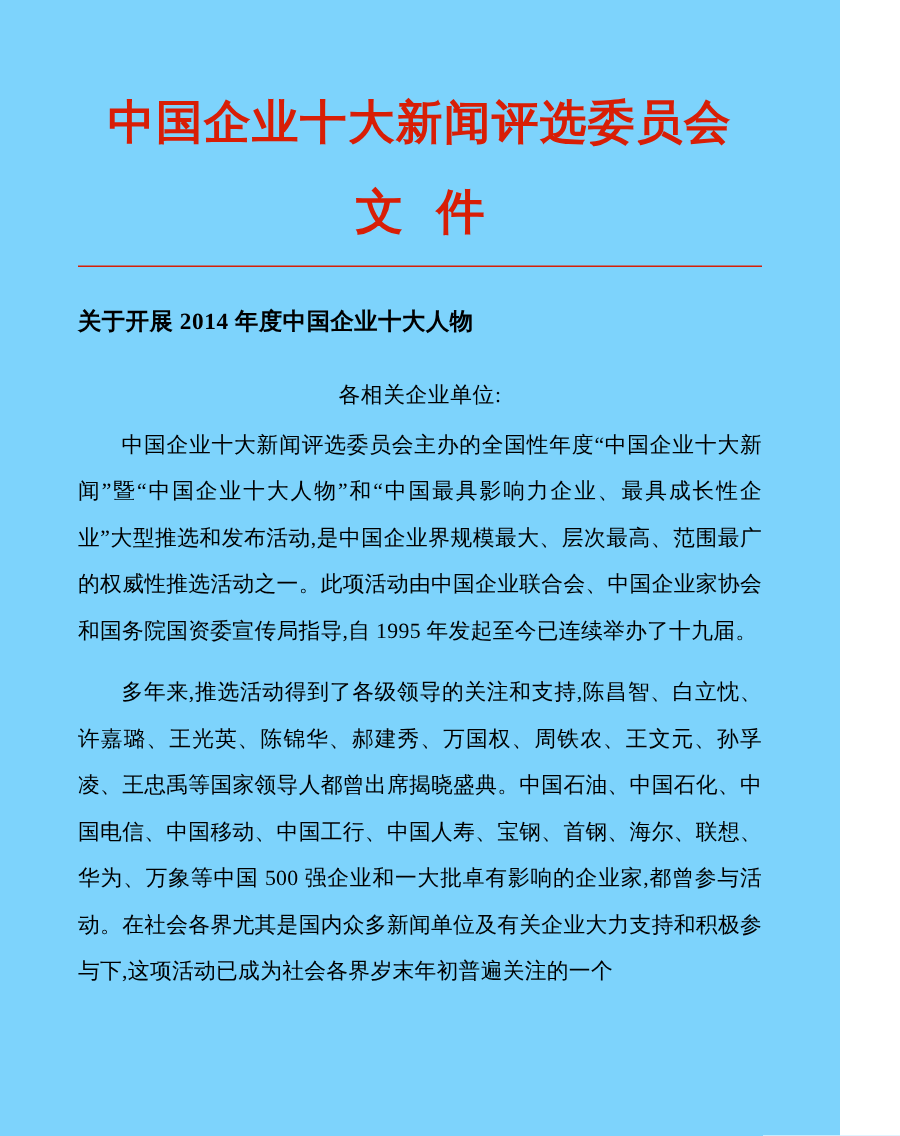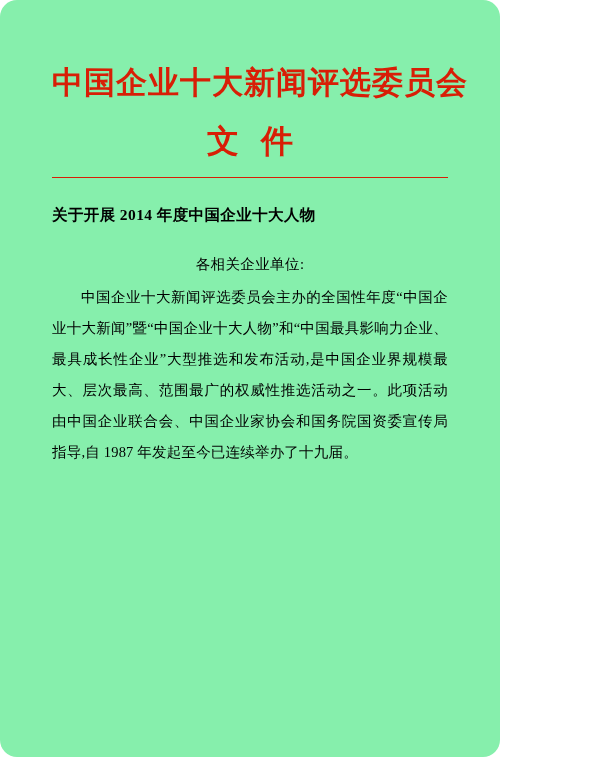--- a/index.html
+++ b/index.html
@@ -9,26 +9,25 @@
   }
   body {
     width: 600px;
     height: 757px;
     font-family: "Liberation Serif", "DejaVu Serif", serif;
     color: #000000;
     overflow: hidden;
   }
   .page {
     position: relative;
-    width: 500px;
+    width: 560px;
     height: 757px;
     box-sizing: border-box;
     padding: 0 52px;
-    background: #86efac;
-    border-radius: 17px;
+    background: #7dd3fc;
   }
   .masthead {
     padding-top: 62px;
     text-align: center;
   }
   .masthead-line1 {
     color: #d81e06;
     font-family: "DejaVu Serif", "Liberation Serif", serif;
     font-weight: bold;
     font-size: 31px;
@@ -102,15 +101,16 @@
 
 
   <div class="red-rule"></div>
 
   <div class="title-block">
     <div class="title-line">关于开展 2014 年度中国企业十大人物</div>
   </div>
 
   <div class="salutation">各相关企业单位:</div>
 
-  <p class="body-par">中国企业十大新闻评选委员会主办的全国性年度“中国企业十大新闻”暨“中国企业十大人物”和“中国最具影响力企业、最具成长性企业”大型推选和发布活动,是中国企业界规模最大、层次最高、范围最广的权威性推选活动之一。此项活动由中国企业联合会、中国企业家协会和国务院国资委宣传局指导,自 1987 年发起至今已连续举办了十九届。</p>
+  <p class="body-par">中国企业十大新闻评选委员会主办的全国性年度“中国企业十大新闻”暨“中国企业十大人物”和“中国最具影响力企业、最具成长性企业”大型推选和发布活动,是中国企业界规模最大、层次最高、范围最广的权威性推选活动之一。此项活动由中国企业联合会、中国企业家协会和国务院国资委宣传局指导,自 1995 年发起至今已连续举办了十九届。</p>
+  <p class="body-par tight">多年来,推选活动得到了各级领导的关注和支持,陈昌智、白立忱、许嘉璐、王光英、陈锦华、郝建秀、万国权、周铁农、王文元、孙孚凌、王忠禹等国家领导人都曾出席揭晓盛典。中国石油、中国石化、中国电信、中国移动、中国工行、中国人寿、宝钢、首钢、海尔、联想、华为、万象等中国 500 强企业和一大批卓有影响的企业家,都曾参与活动。在社会各界尤其是国内众多新闻单位及有关企业大力支持和积极参与下,这项活动已成为社会各界岁末年初普遍关注的一个</p>
 
 </div>
 
 </body></html>

